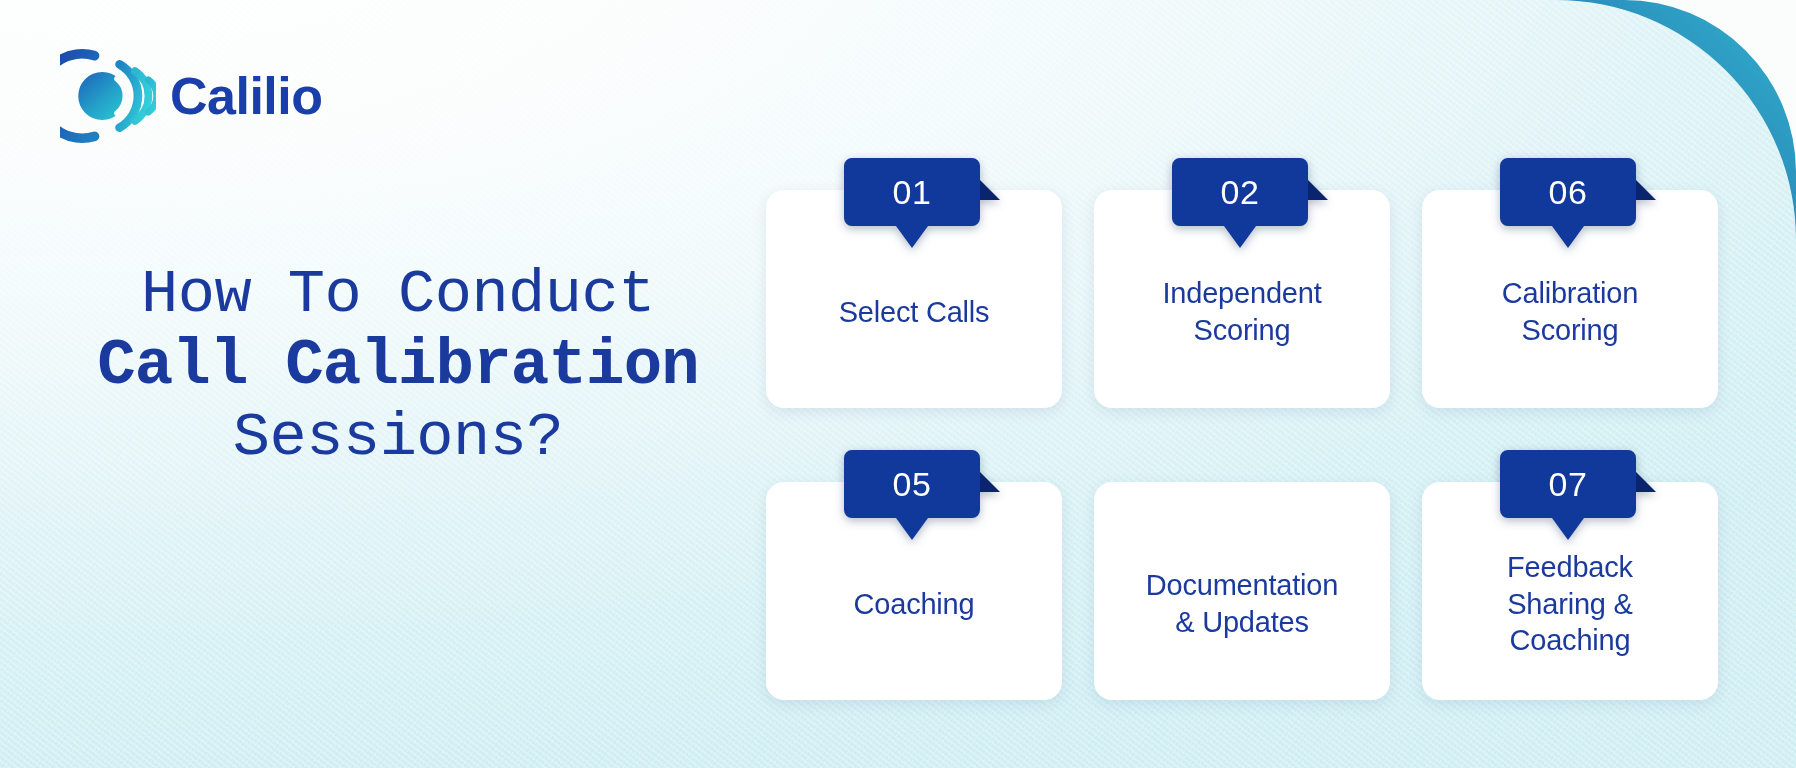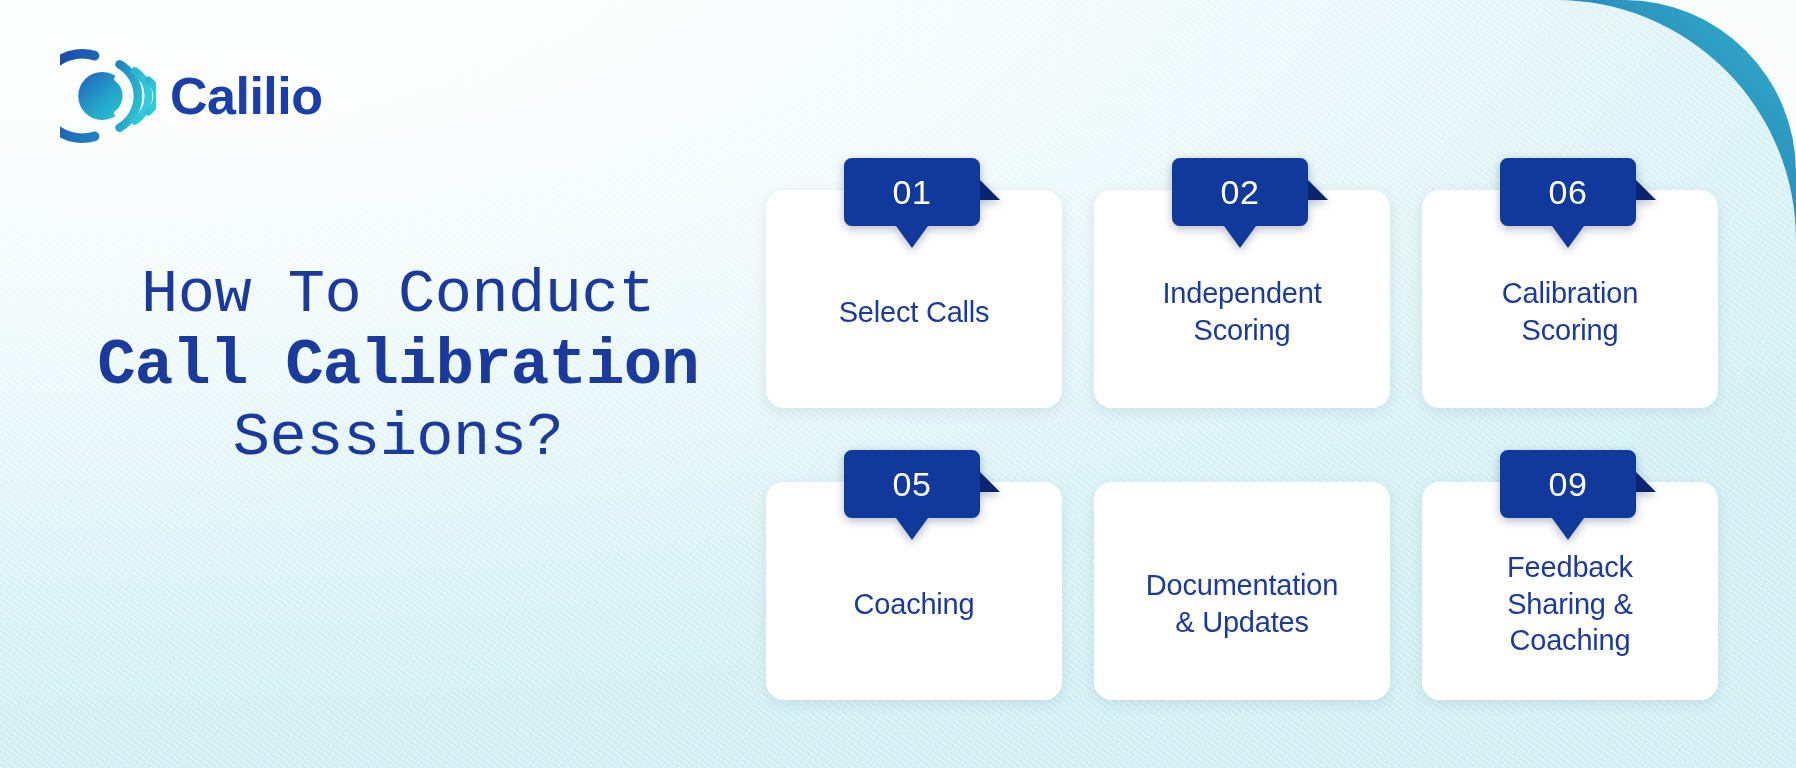--- a/index.html
+++ b/index.html
@@ -286,18 +286,18 @@
       <div class="card">
         <div class="card-label">Feedback
 Sharing &amp;
 Coaching</div>
       </div>
       <div class="badge-wrap">
         <svg class="badge-svg" viewBox="0 0 156 96">
           <path d="M136 22 L156 42 L136 42 Z" fill="#0a256d"></path>
           <path d="M8 0 H128 A8 8 0 0 1 136 8 V60 A8 8 0 0 1 128 68 H84 L68 90 L52 68 H8 A8 8 0 0 1 0 60 V8 A8 8 0 0 1 8 0 Z" fill="#10399b"></path>
         </svg>
-        <div class="badge-num">09</div>
+        <div class="badge-num">07</div>
       </div>
     </div>
 
   </div>
 </div>
 
 </body></html>

